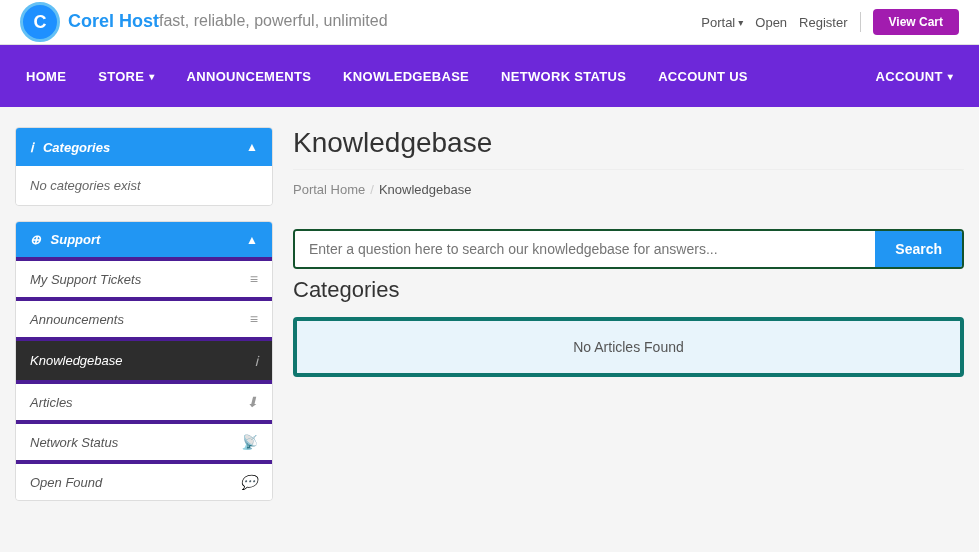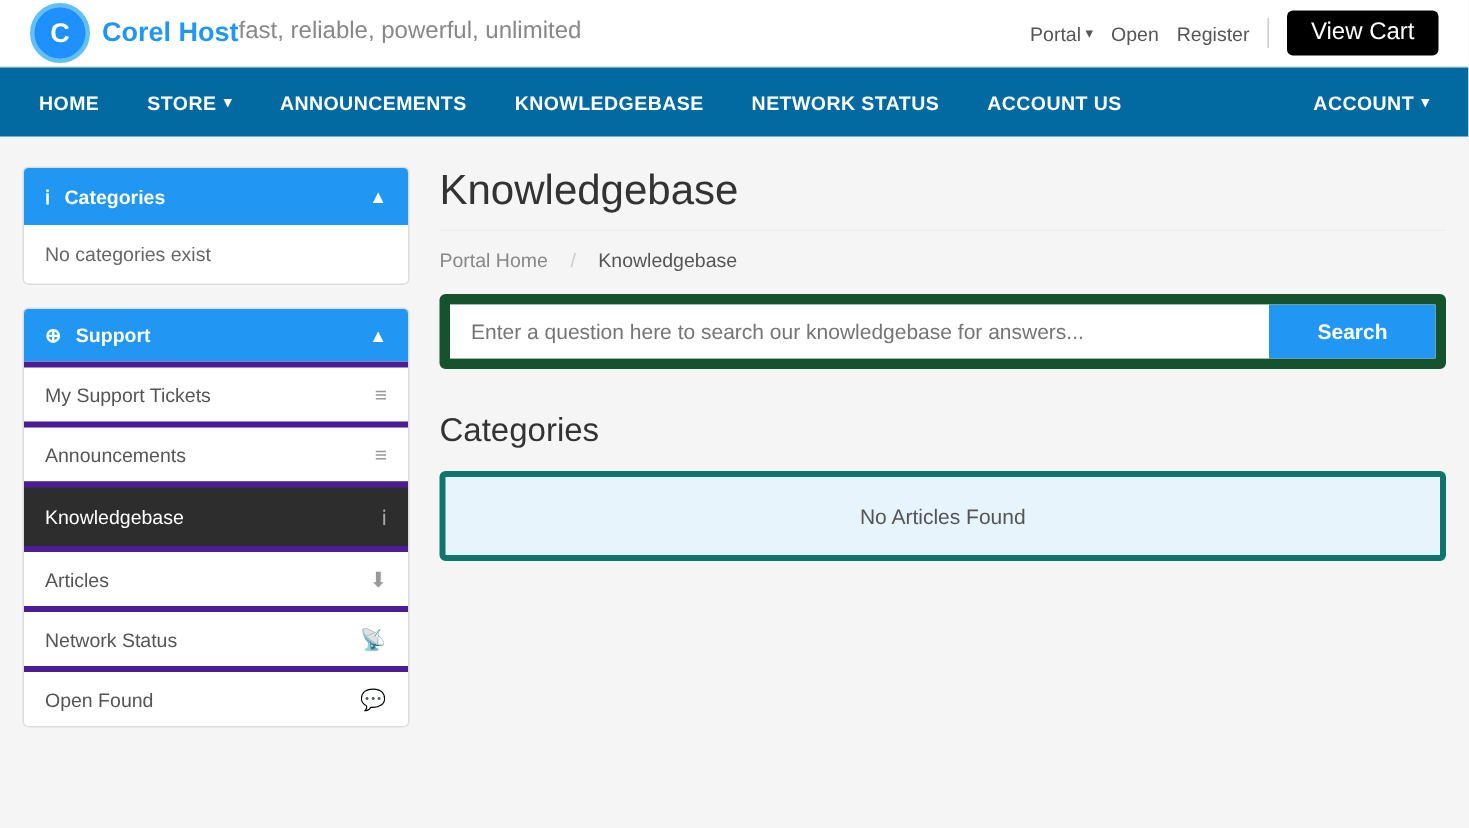--- a/index.html
+++ b/index.html
@@ -4,64 +4,64 @@
   <style>
     * { margin: 0; padding: 0; box-sizing: border-box; }
     body { font-family: 'Segoe UI', Arial, sans-serif; font-size: 14px; color: #333; background: #f5f5f5; min-width: 979px; }
 
     
     .top-bar { background: #fff; border-bottom: 1px solid #e0e0e0; padding: 0 20px; height: 45px; display: flex; align-items: center; justify-content: flex-end; gap: 12px; }
     .top-bar-lang { color: #555; cursor: pointer; display: flex; align-items: center; gap: 3px; font-size: 13px; }
     .top-bar-lang .caret { font-size: 10px; }
     .top-bar-link { color: #555; text-decoration: none; font-size: 13px; cursor: pointer; }
     .top-bar-divider { width: 1px; height: 20px; background: #ccc; }
-    .btn-viewcart { background: #000000; color: #fff; border: none; padding: 6px 16px; border-radius: 4px; cursor: pointer; font-size: 16px; font-weight: 400; }
+    .btn-viewcart { background: #a21caf; color: #fff; border: none; padding: 6px 16px; border-radius: 4px; cursor: pointer; font-size: 12px; font-weight: 700; }
 
     
     .header-logo { display: flex; align-items: center; gap: 8px; margin-right: auto; }
     .logo-circle { width: 40px; height: 40px; border-radius: 50%; background: #1e90ff; display: flex; align-items: center; justify-content: center; color: #fff; font-size: 18px; font-weight: bold; border: 3px solid #63c0f5; }
     .logo-text { display: flex; }
     .logo-name { color: #2196f3; font-size: 18px; font-weight: 700; line-height: 1.1; }
     .logo-tagline { color: #888; font-size: 16px; }
 
     
-    .navbar { background: #0369a1; display: flex; align-items: stretch; padding: 0 10px; height: 46px; }
+    .navbar { background: #6d28d9; display: flex; align-items: stretch; padding: 0 10px; height: 62px; }
     .nav-item { color: #fff; text-decoration: none; padding: 0 16px; display: flex; align-items: center; font-size: 13px; font-weight: 600; letter-spacing: 0.3px; cursor: pointer; white-space: nowrap; }
     .nav-item .caret { margin-left: 5px; font-size: 10px; }
     .nav-spacer { flex: 1; }
 
     
     .main-container { display: flex; max-width: 979px; margin: 0 auto; padding: 20px 15px; gap: 20px; min-height: 400px; }
 
     
-    .sidebar { width: 258px; flex-shrink: 0; }
+    .sidebar { width: 258px; flex-shrink: 0; font-style: italic; }
     .sidebar-section { margin-bottom: 15px; border: 1px solid #ddd; border-radius: 4px; overflow: hidden; }
     .sidebar-section-header { background: #2196f3; color: #fff; padding: 10px 14px; display: flex; align-items: center; justify-content: space-between; font-weight: 600; font-size: 13px; cursor: pointer; }
     .sidebar-section-header .icon-left { margin-right: 6px; }
     .sidebar-section-header .chevron { font-size: 12px; }
     .sidebar-body { background: #fff; }
     .sidebar-empty { padding: 12px 14px; font-size: 13px; color: #666; }
     .sidebar-item { display: flex; align-items: center; justify-content: space-between; padding: 10px 14px; font-size: 13px; color: #555; cursor: pointer; border-top: 4px solid #4c1d95; text-decoration: none; }
     .sidebar-item.active { background: #2d2d2d; color: #fff; }
     .sidebar-item-icon { color: #999; font-size: 14px; }
     .sidebar-item.active .sidebar-item-icon { color: #aaa; }
 
     
     .content { flex: 1; }
     .page-title { font-size: 28px; font-weight: 400; color: #333; margin-bottom: 10px; }
     .page-title-divider { border: none; border-top: 1px solid #eee; margin-bottom: 12px; }
-    .breadcrumb { font-size: 13px; color: #888; margin-bottom: 15px; display: flex; align-items: center; gap: 15px; }
+    .breadcrumb { font-size: 13px; color: #888; margin-bottom: 32px; display: flex; align-items: center; gap: 5px; }
     .breadcrumb a { color: #888; text-decoration: none; cursor: pointer; }
     .breadcrumb-sep { color: #ccc; }
     .breadcrumb-current { color: #555; }
 
     
-    .search-bar { display: flex; margin-bottom: 28px; border: 7px solid #14532d; border-radius: 4px; overflow: hidden; }
+    .search-bar { display: flex; margin-bottom: 8px; border: 2px solid #14532d; border-radius: 4px; overflow: hidden; }
     .search-input { flex: 1; padding: 10px 14px; border: none; outline: none; font-size: 14px; color: #999; }
-    .search-btn { background: #2196f3; color: #fff; border: none; padding: 10px 32px; font-size: 14px; font-weight: 600; cursor: pointer; }
+    .search-btn { background: #2196f3; color: #fff; border: none; padding: 10px 20px; font-size: 14px; font-weight: 600; cursor: pointer; }
 
     
     .categories-title { font-size: 22px; font-weight: 400; color: #333; margin-bottom: 14px; }
     .no-articles { background: #e8f4fb; border: 4px solid #0f766e; border-radius: 4px; padding: 18px; text-align: center; color: #555; font-size: 14px; }
 
     
     .footer { background: #e8e8e8; border-top: 1px solid #ddd; padding: 18px 20px; text-align: center; font-size: 13px; color: #666; margin-top: 40px; display: flex; justify-content: space-between; align-items: center; }
   </style>
 </head>
 <body>

